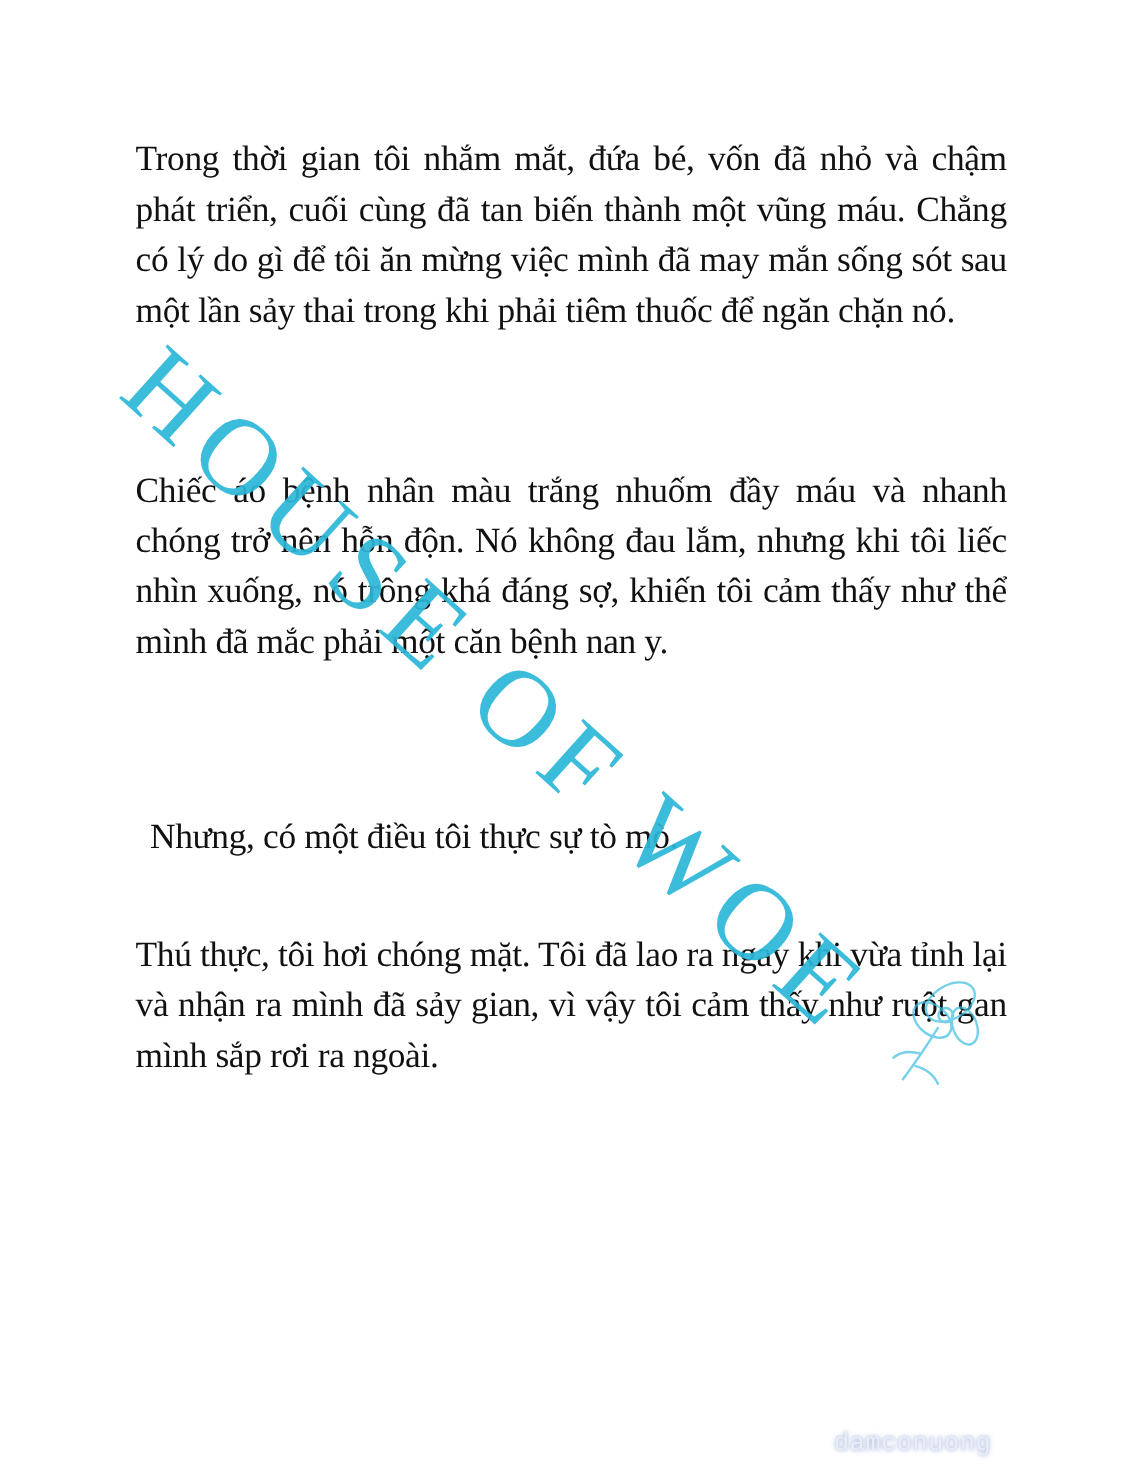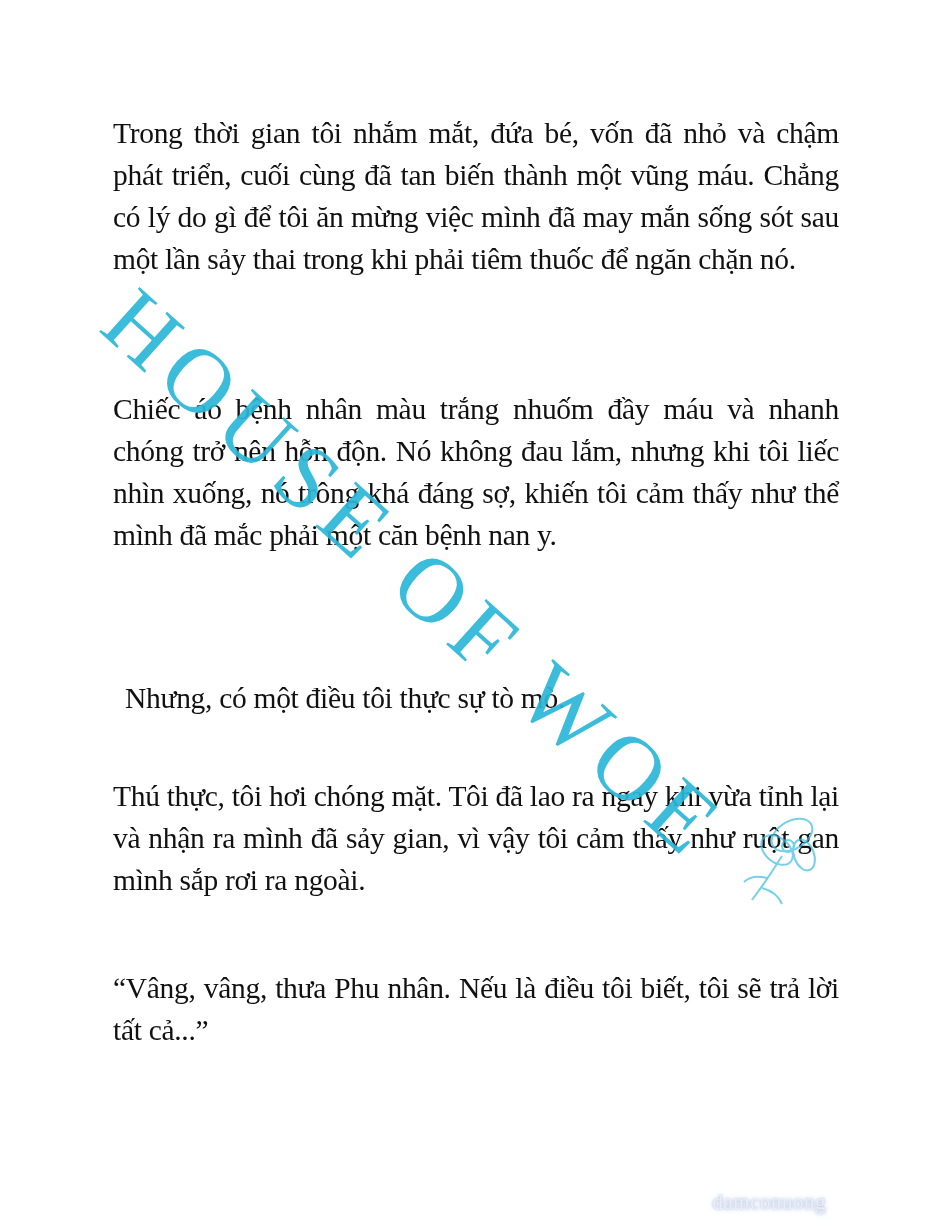--- a/index.html
+++ b/index.html
@@ -21,34 +21,33 @@
   }
   .wm-text {
     font-family: "Liberation Serif", serif; font-size: 92px; letter-spacing: 10px;
     color: #2cb7d9; opacity: 0.92; white-space: nowrap; line-height: 90px;
   }
   .flower {
     position: absolute; left: 722px; top: 800px; width: 110px; height: 110px; opacity: 0.7;
   }
   .site-mark {
     position: absolute; right: 18px; bottom: 14px;
-    font-family: Liberation Serif, serif; font-size: 21px; color: #e9eef8;
+    font-family: Liberation Mono, monospace; font-size: 21px; color: #e9eef8;
     letter-spacing: 0.5px;
     text-shadow: 0 0 3px #a9b6d8, 0 0 6px #c7d0e8;
   }
 </style>
 </head>
 <body>
 
 <div class="page">
   <p class="para" style="top:112px; margin:0;">Trong thời gian tôi nhắm mắt, đứa bé, vốn đã nhỏ và chậm phát triển, cuối cùng đã tan biến thành một vũng máu. Chẳng có lý do gì để tôi ăn mừng việc mình đã may mắn sống sót sau một lần sảy thai trong khi phải tiêm thuốc để ngăn chặn nó.</p>
   <p class="para" style="top:388px; margin:0;">Chiếc áo bệnh nhân màu trắng nhuốm đầy máu và nhanh chóng trở nên hỗn độn. Nó không đau lắm, nhưng khi tôi liếc nhìn xuống, nó trông khá đáng sợ, khiến tôi cảm thấy như thể mình đã mắc phải một căn bệnh nan y.</p>
   <p class="para last-left" style="top:665px; margin:12px;">Nhưng, có một điều tôi thực sự tò mò.</p>
   <p class="para" style="top:775px; margin:0;">Thú thực, tôi hơi chóng mặt. Tôi đã lao ra ngay khi vừa tỉnh lại và nhận ra mình đã sảy gian, vì vậy tôi cảm thấy như ruột gan mình sắp rơi ra ngoài.</p>
-  <p class="para" style="top:967px; margin:0;">“Vâng, vâng, thưa Phu nhân. Nếu là điều tôi biết, tôi sẽ trả lời tất cả...”</p>
 
   <div class="watermark" style="left:118px; top:262px; transform: rotate(42deg); transform-origin: 0 50%;">
     <span class="wm-text">HOUSE OF WOE</span>
   </div>
 
   <svg class="flower" viewBox="0 0 110 110">
     <g fill="none" stroke="#3cbde0" stroke-width="2">
       <ellipse cx="70" cy="35" rx="22" ry="14" transform="rotate(-30 70 35)"></ellipse>
       <ellipse cx="55" cy="50" rx="18" ry="12" transform="rotate(40 55 50)"></ellipse>
       <ellipse cx="82" cy="55" rx="16" ry="10" transform="rotate(70 82 55)"></ellipse>

